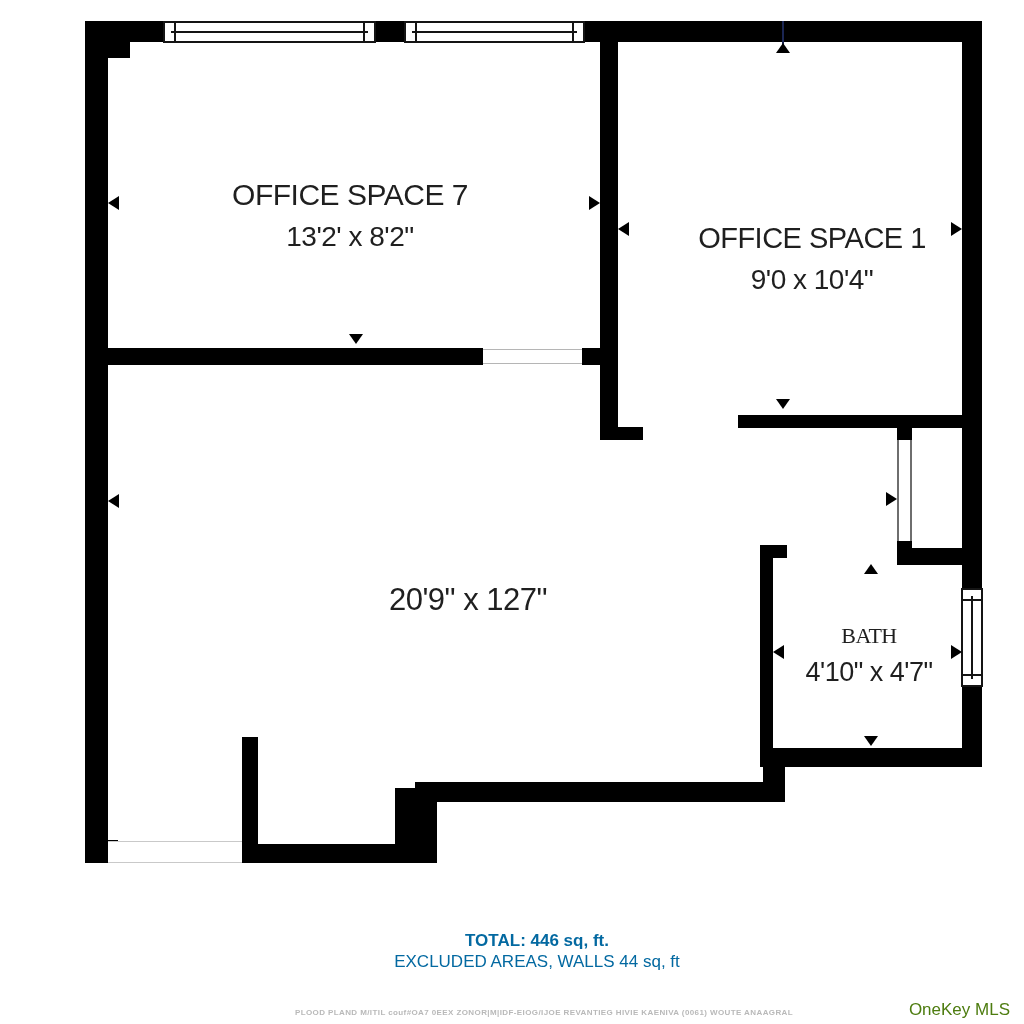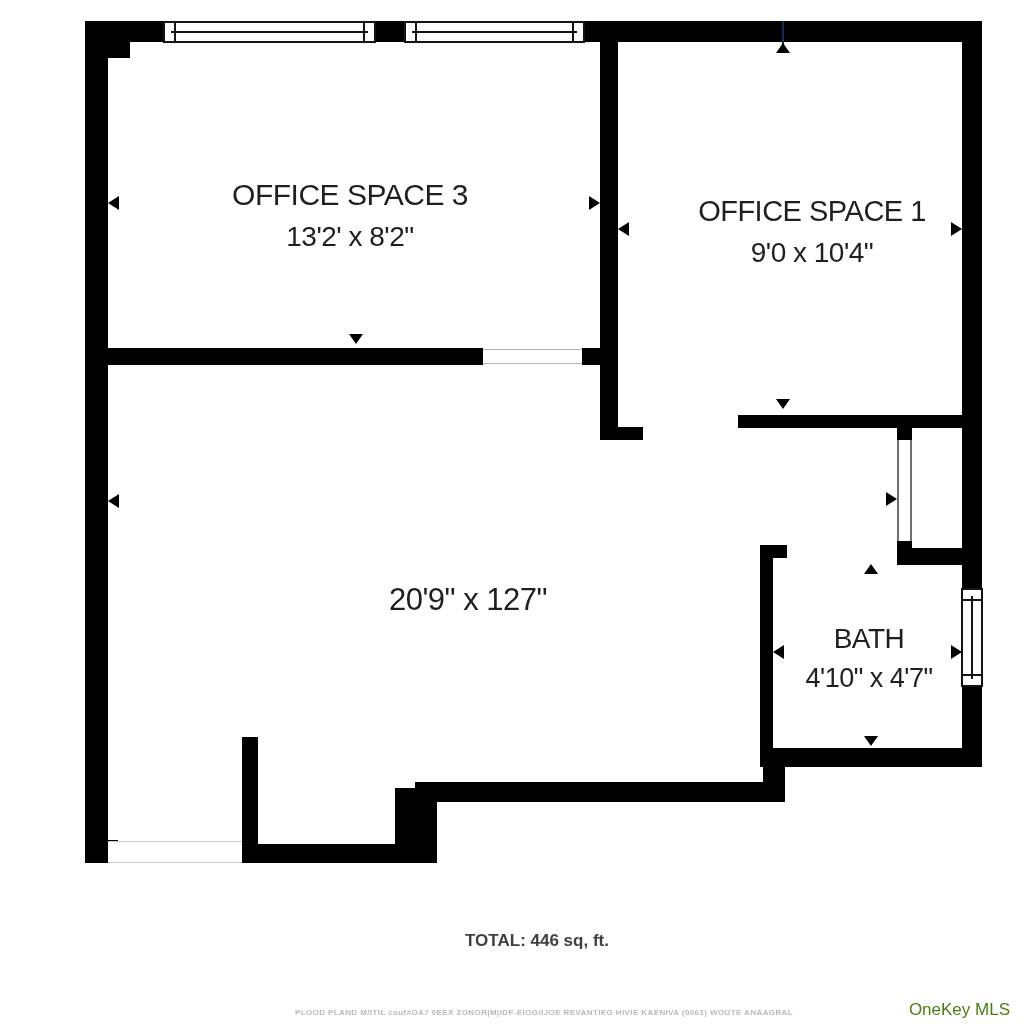--- a/index.html
+++ b/index.html
@@ -23,27 +23,27 @@
   .tri-l{border-width:7px 11px 7px 0;border-color:transparent #000 transparent transparent;}
   .tri-r{border-width:7px 0 7px 11px;border-color:transparent transparent transparent #000;}
   .tri-u{border-width:0 7px 10px 7px;border-color:transparent transparent #000 transparent;}
   .tri-d{border-width:10px 7px 0 7px;border-color:#000 transparent transparent transparent;}
   .blue-line{position:absolute;width:2px;background:#1b2653;}
   .room-label{position:absolute;text-align:center;color:#1f1f1f;}
   .room-name{letter-spacing:-0.5px;}
   .room-dims{letter-spacing:-0.5px;}
   #label-office2 .room-name{font-size:30px;}
   #label-office2 .room-dims{font-size:28px;margin-top:9px;}
-  #label-office1 .room-name{font-size:29px;}
+  #label-office1 .room-name{font-size:29px;margin-top:27px;}
   #label-office1 .room-dims{font-size:28px;margin-top:9px;}
   #label-reception .room-name{font-size:33px;}
   #label-reception .room-dims{font-size:31px;margin-top:10px;}
-  #label-bath .room-name{font-size:28px;}
+  #label-bath .room-name{font-size:22px;font-family:Liberation Serif, serif;}
   #label-bath .room-dims{font-size:27px;margin-top:8px;}
-  .footer{position:absolute;left:287px;top:930px;width:500px;text-align:center;color:#404040;font-size:17px;line-height:21px;}
+  .footer{position:absolute;left:287px;top:930px;width:500px;text-align:center;color:#0369a1;font-size:17px;line-height:21px;}
   .footer .total{font-weight:bold;}
   .fine-print{position:absolute;left:74px;top:1008px;width:940px;text-align:center;
     font-size:8px;font-weight:600;letter-spacing:0.4px;color:#b9b9b9;}
   .watermark{position:absolute;right:14px;top:1000px;font-size:17px;color:#4d7c0f;}
 </style>
 </head>
 <body>
 
 <div class="wall" style="left:85px;top:21px;width:78px;height:21px;"></div>
 <div class="wall" style="left:376px;top:21px;width:28px;height:21px;"></div>
@@ -97,33 +97,34 @@
 <div class="tri tri-l" style="left:108px;top:494px;"></div>
 <div class="tri tri-r" style="left:886px;top:492px;"></div>
 <div class="tri tri-u" style="left:864px;top:564px;"></div>
 <div class="tri tri-l" style="left:773px;top:645px;"></div>
 <div class="tri tri-r" style="left:951px;top:645px;"></div>
 <div class="tri tri-d" style="left:864px;top:736px;"></div>
 <div class="blue-line" style="left:782px;top:21px;height:26px;"></div>
 <div class="tri tri-u" style="left:776px;top:43px;"></div>
 
 <div class="room-label" id="label-office2" style="left:160px;top:178px;width:380px;">
-  <div class="room-name">OFFICE SPACE 3</div>
+  <div class="room-name">OFFICE SPACE 7</div>
   <div class="room-dims">13'2' x 8'2"</div>
 </div>
 <div class="room-label" id="label-office1" style="left:632px;top:195px;width:360px;">
   <div class="room-name">OFFICE SPACE 1</div>
   <div class="room-dims">9'0 x 10'4"</div>
 </div>
 <div class="room-label" id="label-reception" style="left:268px;top:572px;width:400px;">
   <div class="room-dims">20'9" x 127"</div>
 </div>
 <div class="room-label" id="label-bath" style="left:770px;top:623px;width:198px;">
   <div class="room-name">BATH</div>
   <div class="room-dims">4'10" x 4'7"</div>
 </div>
 
 <div class="footer">
   <div class="total">TOTAL: 446 sq, ft.</div>
+  <div class="excluded">EXCLUDED AREAS, WALLS 44 sq, ft</div>
 </div>
 
 <div class="fine-print">PLOOD PLAND M/ITIL couf#OA7 0EEX ZONOR|M|IDF-EIOG/IJOE REVANTIEG HIVIE KAENIVA (0061) WOUTE ANAAGRAL</div>
 <div class="watermark">OneKey MLS</div>
 
 </body></html>

